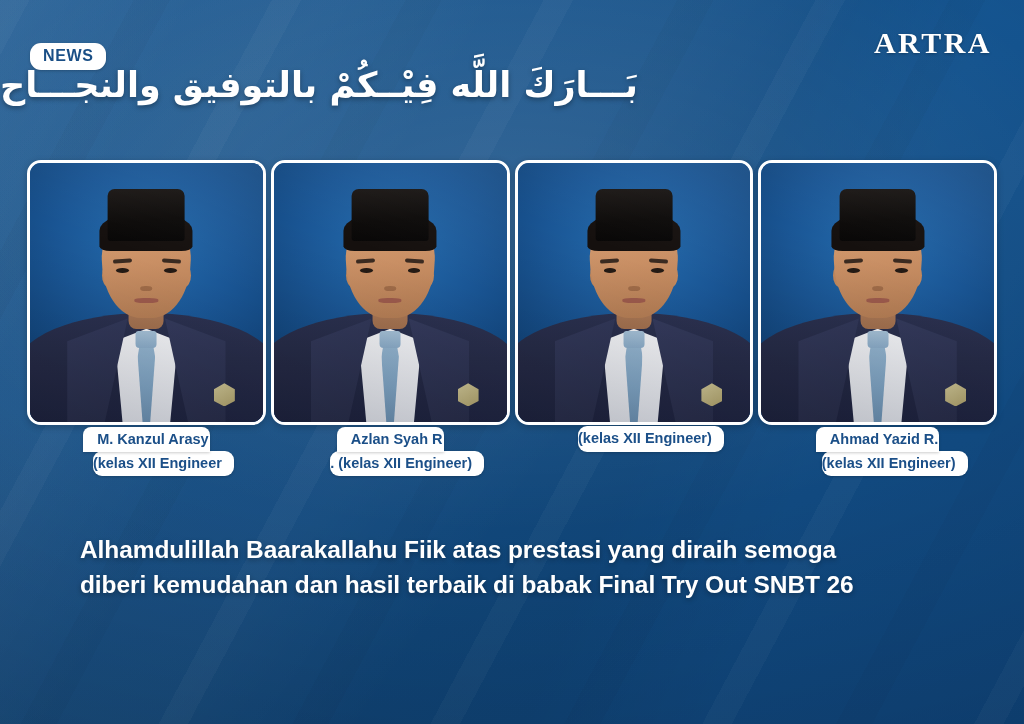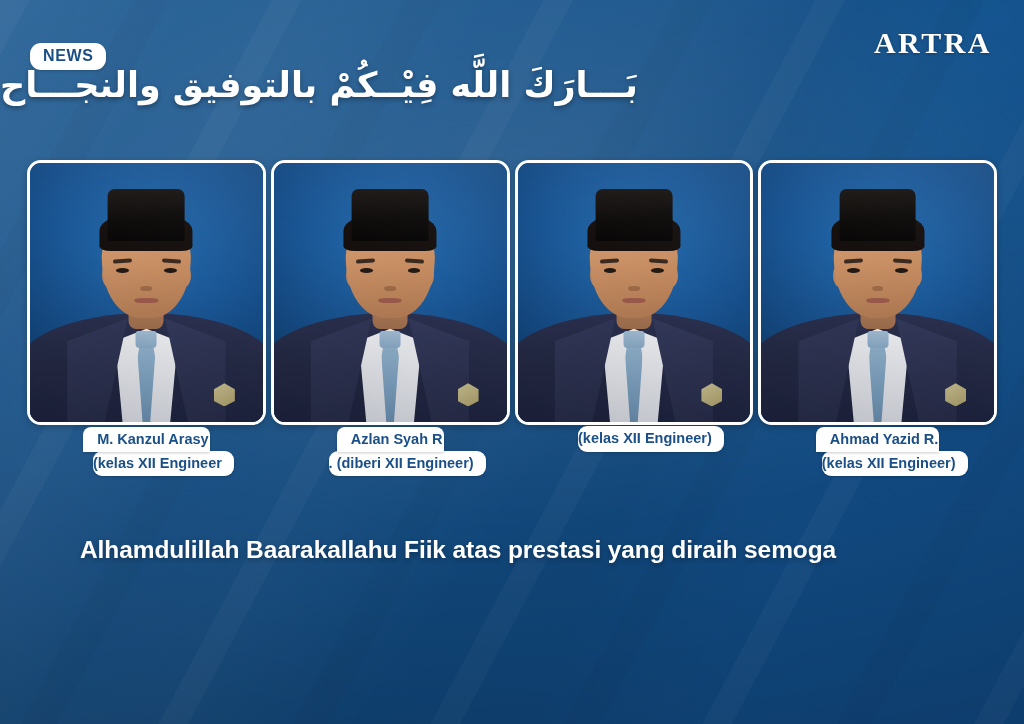--- a/index.html
+++ b/index.html
@@ -327,28 +327,29 @@
 
   </div>
 
   <div id="name-row">
     <div class="name-card">
       <div class="name-line name-line-1">M. Kanzul Arasy</div>
       <div class="name-line name-line-2">(kelas XII Engineer</div>
     </div>
     <div class="name-card">
       <div class="name-line name-line-1">Azlan Syah R</div>
-      <div class="name-line name-line-2">. (diberi XII Engineer)</div>
+      <div class="name-line name-line-2">. (kelas XII Engineer)</div>
     </div>
     <div class="name-card">
       <div class="name-line name-line-2">(kelas XII Engineer)</div>
     </div>
     <div class="name-card">
       <div class="name-line name-line-1">Ahmad Yazid R.</div>
       <div class="name-line name-line-2">(kelas XII Engineer)</div>
     </div>
   </div>
 
   <div id="caption">
     <div>Alhamdulillah Baarakallahu Fiik atas prestasi yang diraih semoga</div>
+    <div>diberi kemudahan dan hasil terbaik di babak Final Try Out SNBT 26</div>
   </div>
 
 </div>
 
 </body></html>

